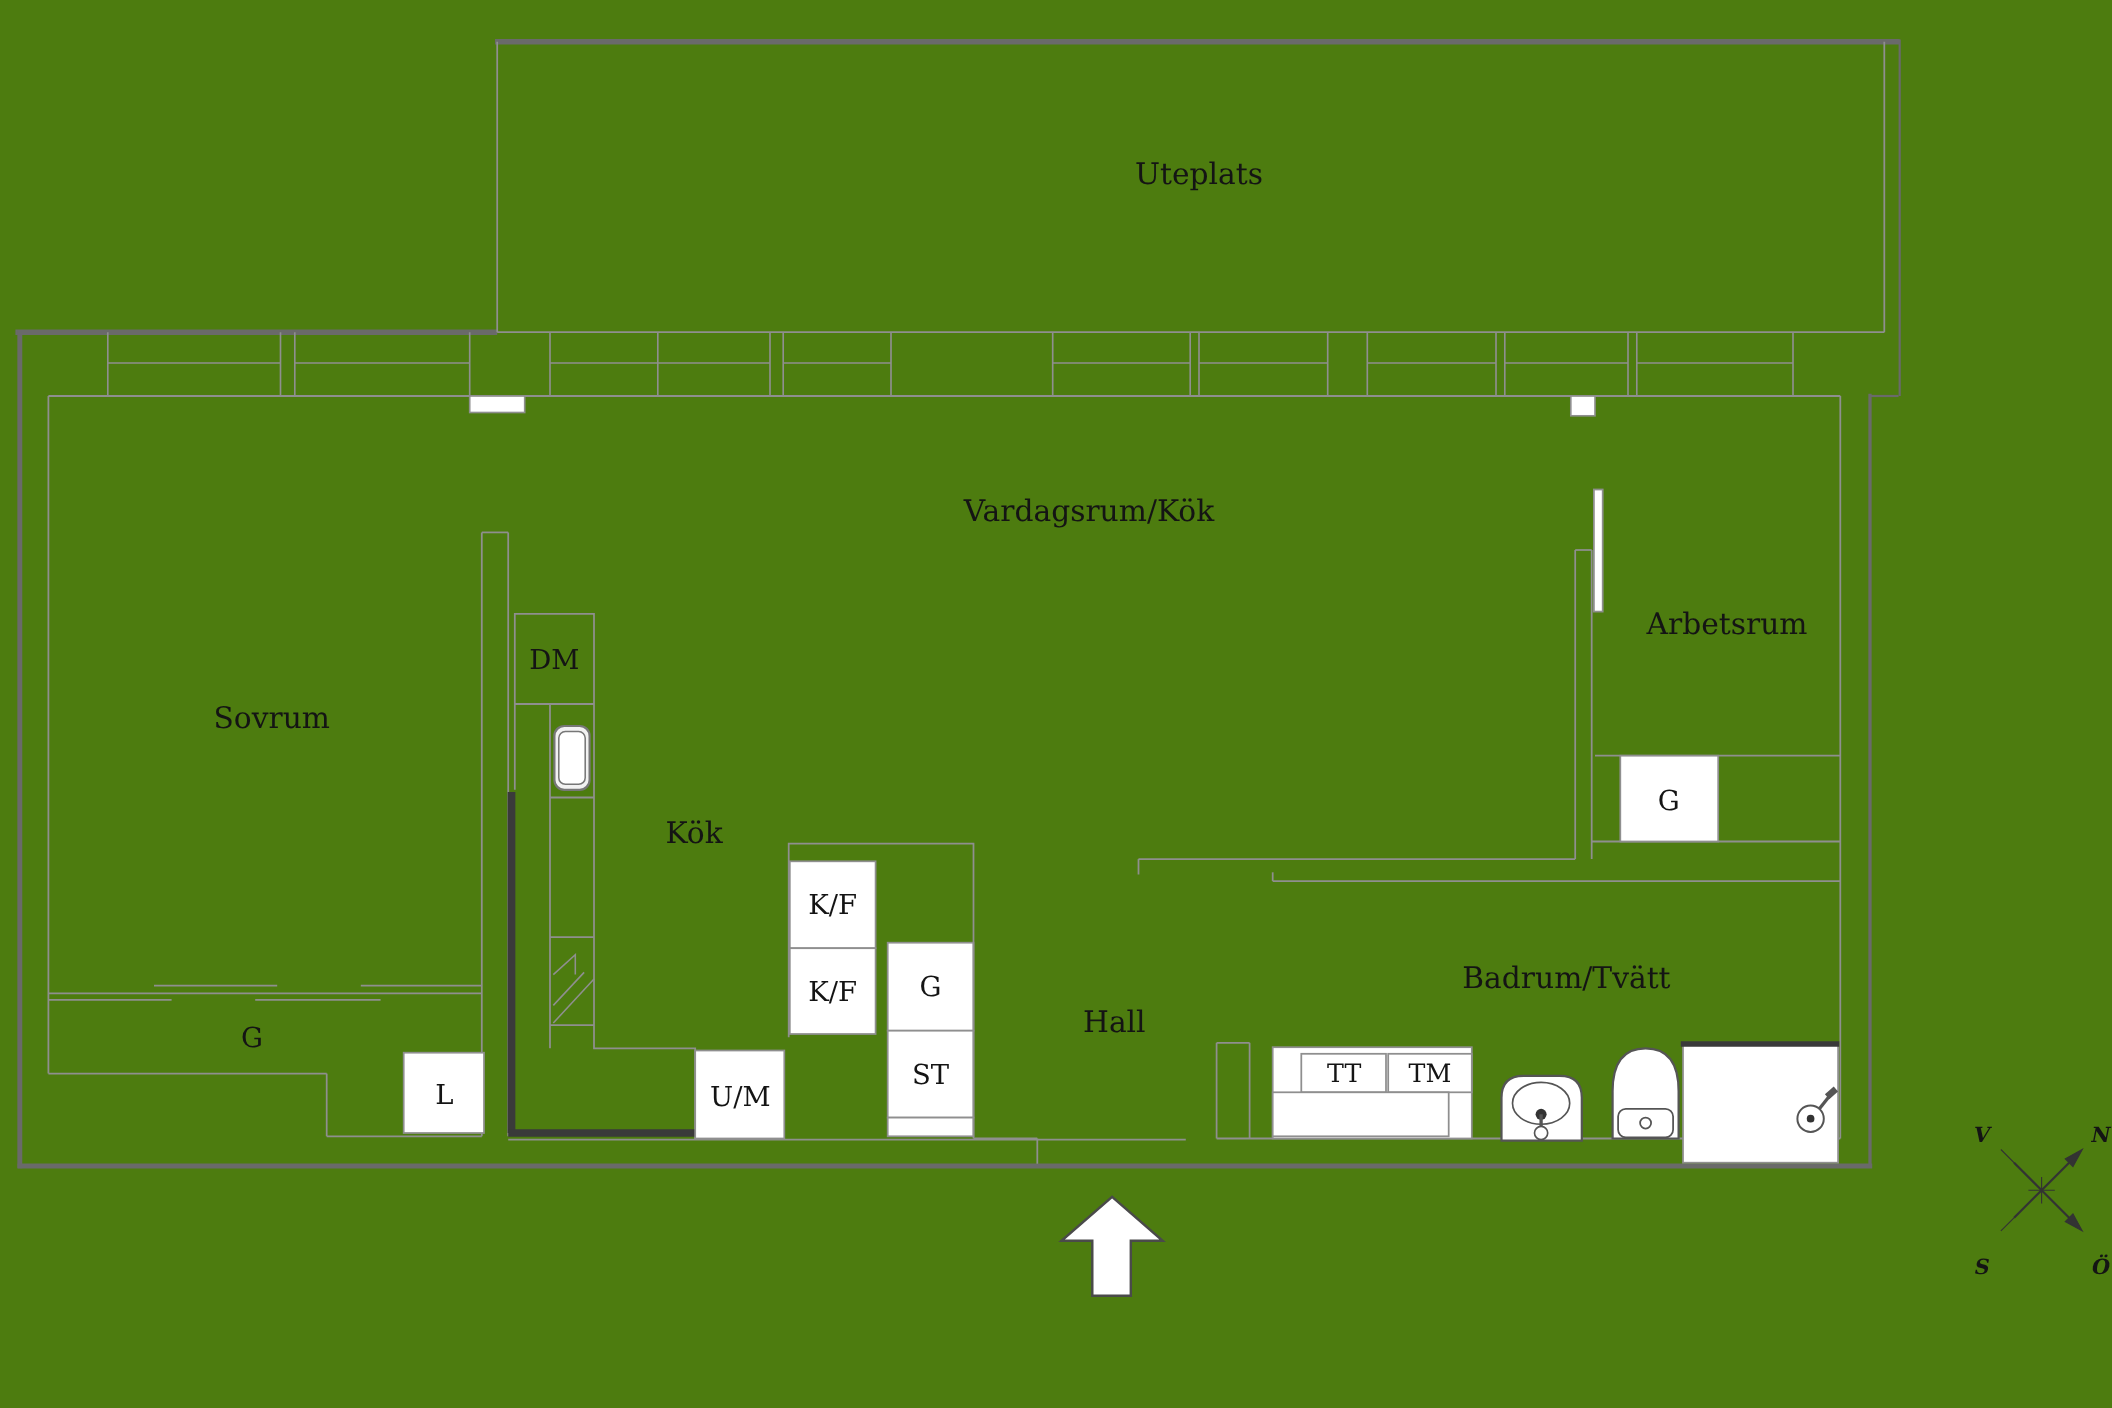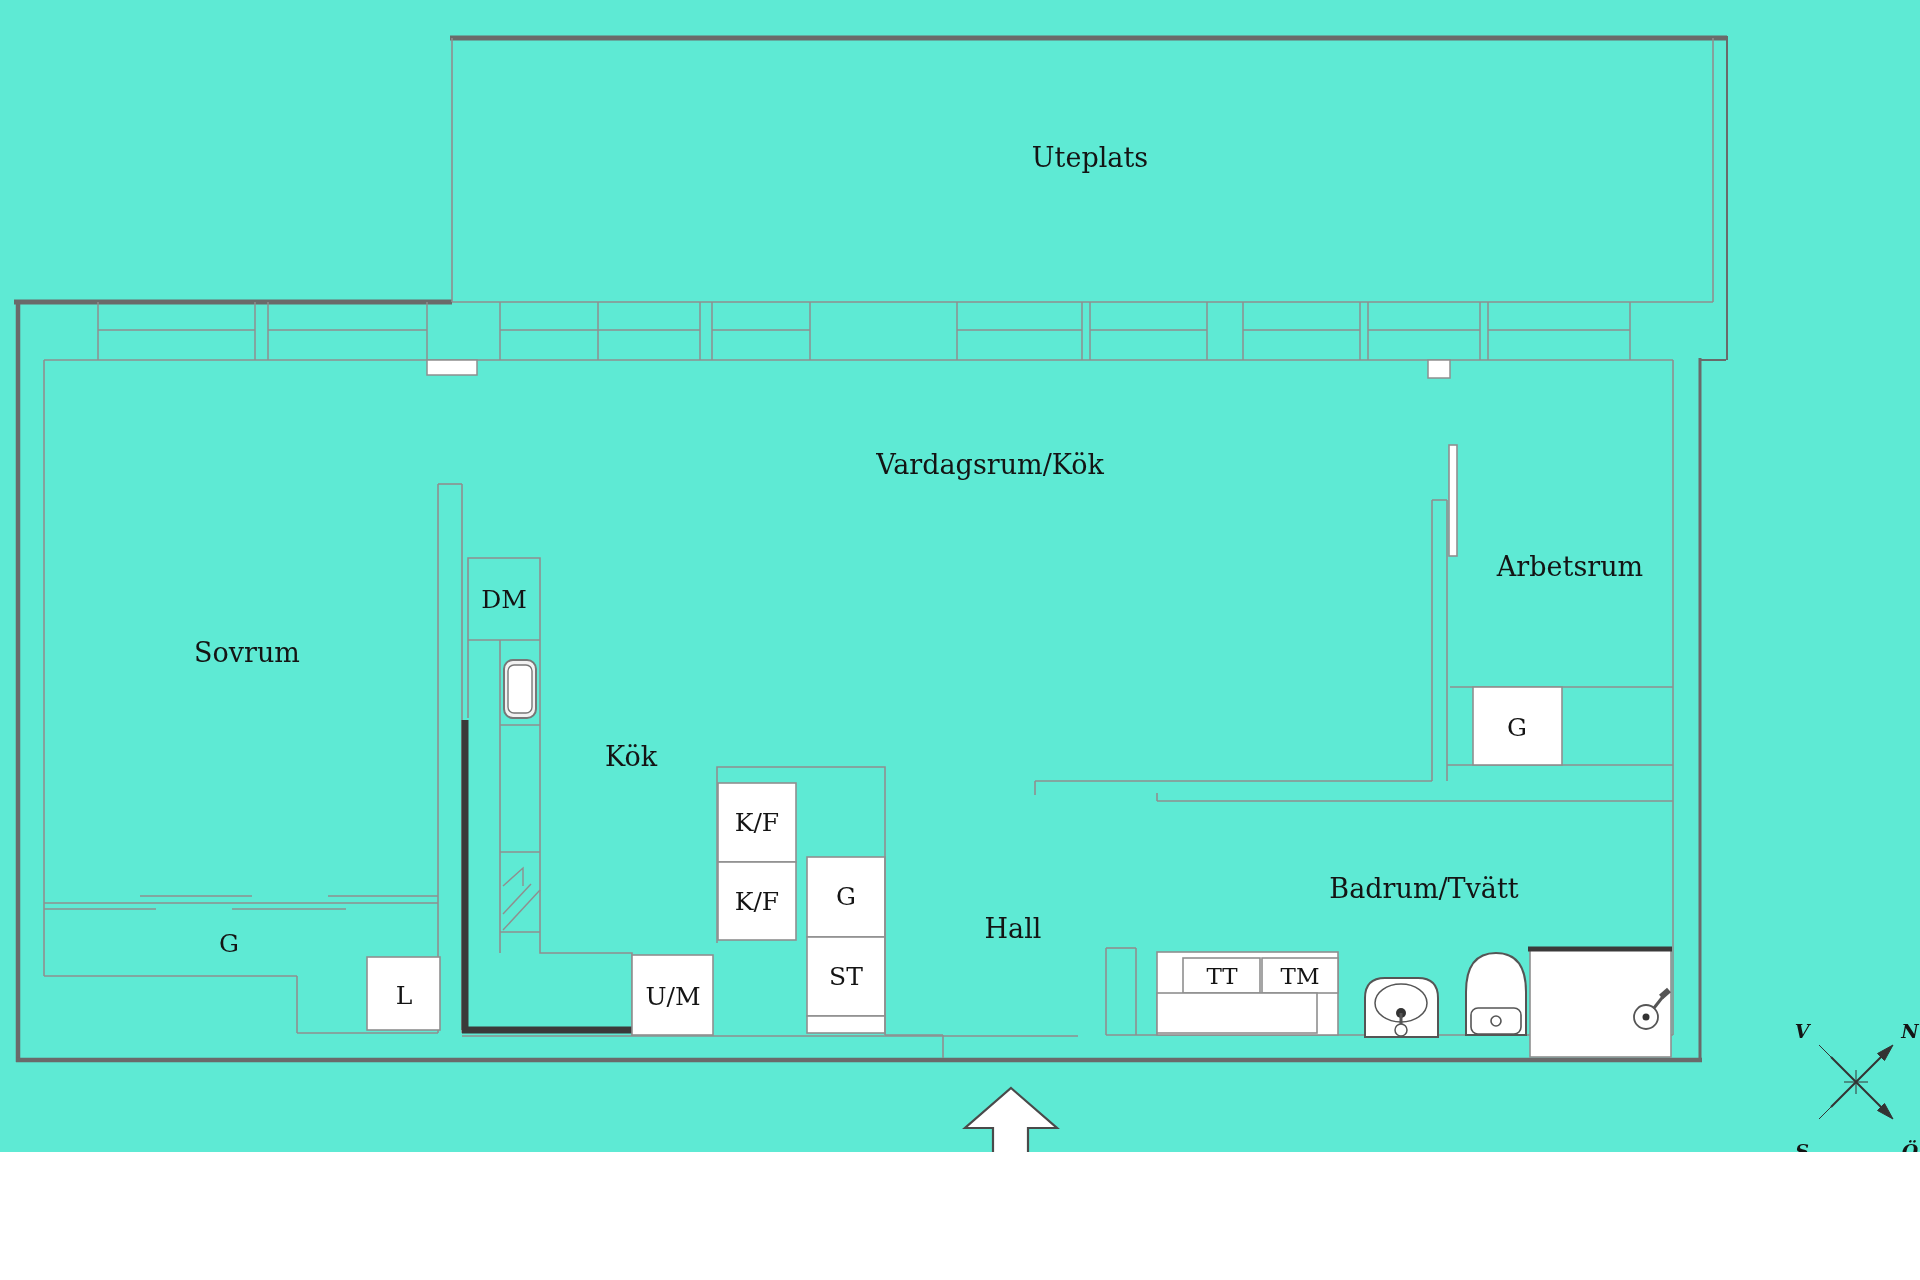--- a/index.html
+++ b/index.html
@@ -1,16 +1,16 @@
 <!DOCTYPE html>
 <html><head>
 <meta charset="utf-8">
 <style>
   html,body{margin:0;padding:0;background:#ffffff;}
-  .canvas{position:relative;width:1920px;height:1152px;background:#5eead4;overflow:hidden;}
+  .canvas{position:relative;width:1920px;height:1280px;background:#4d7c0f;overflow:hidden;}
   svg{display:block;}
   text{fill:#141414;text-anchor:middle;font-family:"DejaVu Serif","Liberation Serif",serif;}
   .room-label{font-size:27px;}
   .fixture-label{font-size:25px;}
   .small-label{font-size:23px;}
   .compass-letter{font-size:19px;font-style:italic;font-weight:600;}
 </style>
 </head>
 <body>
 

